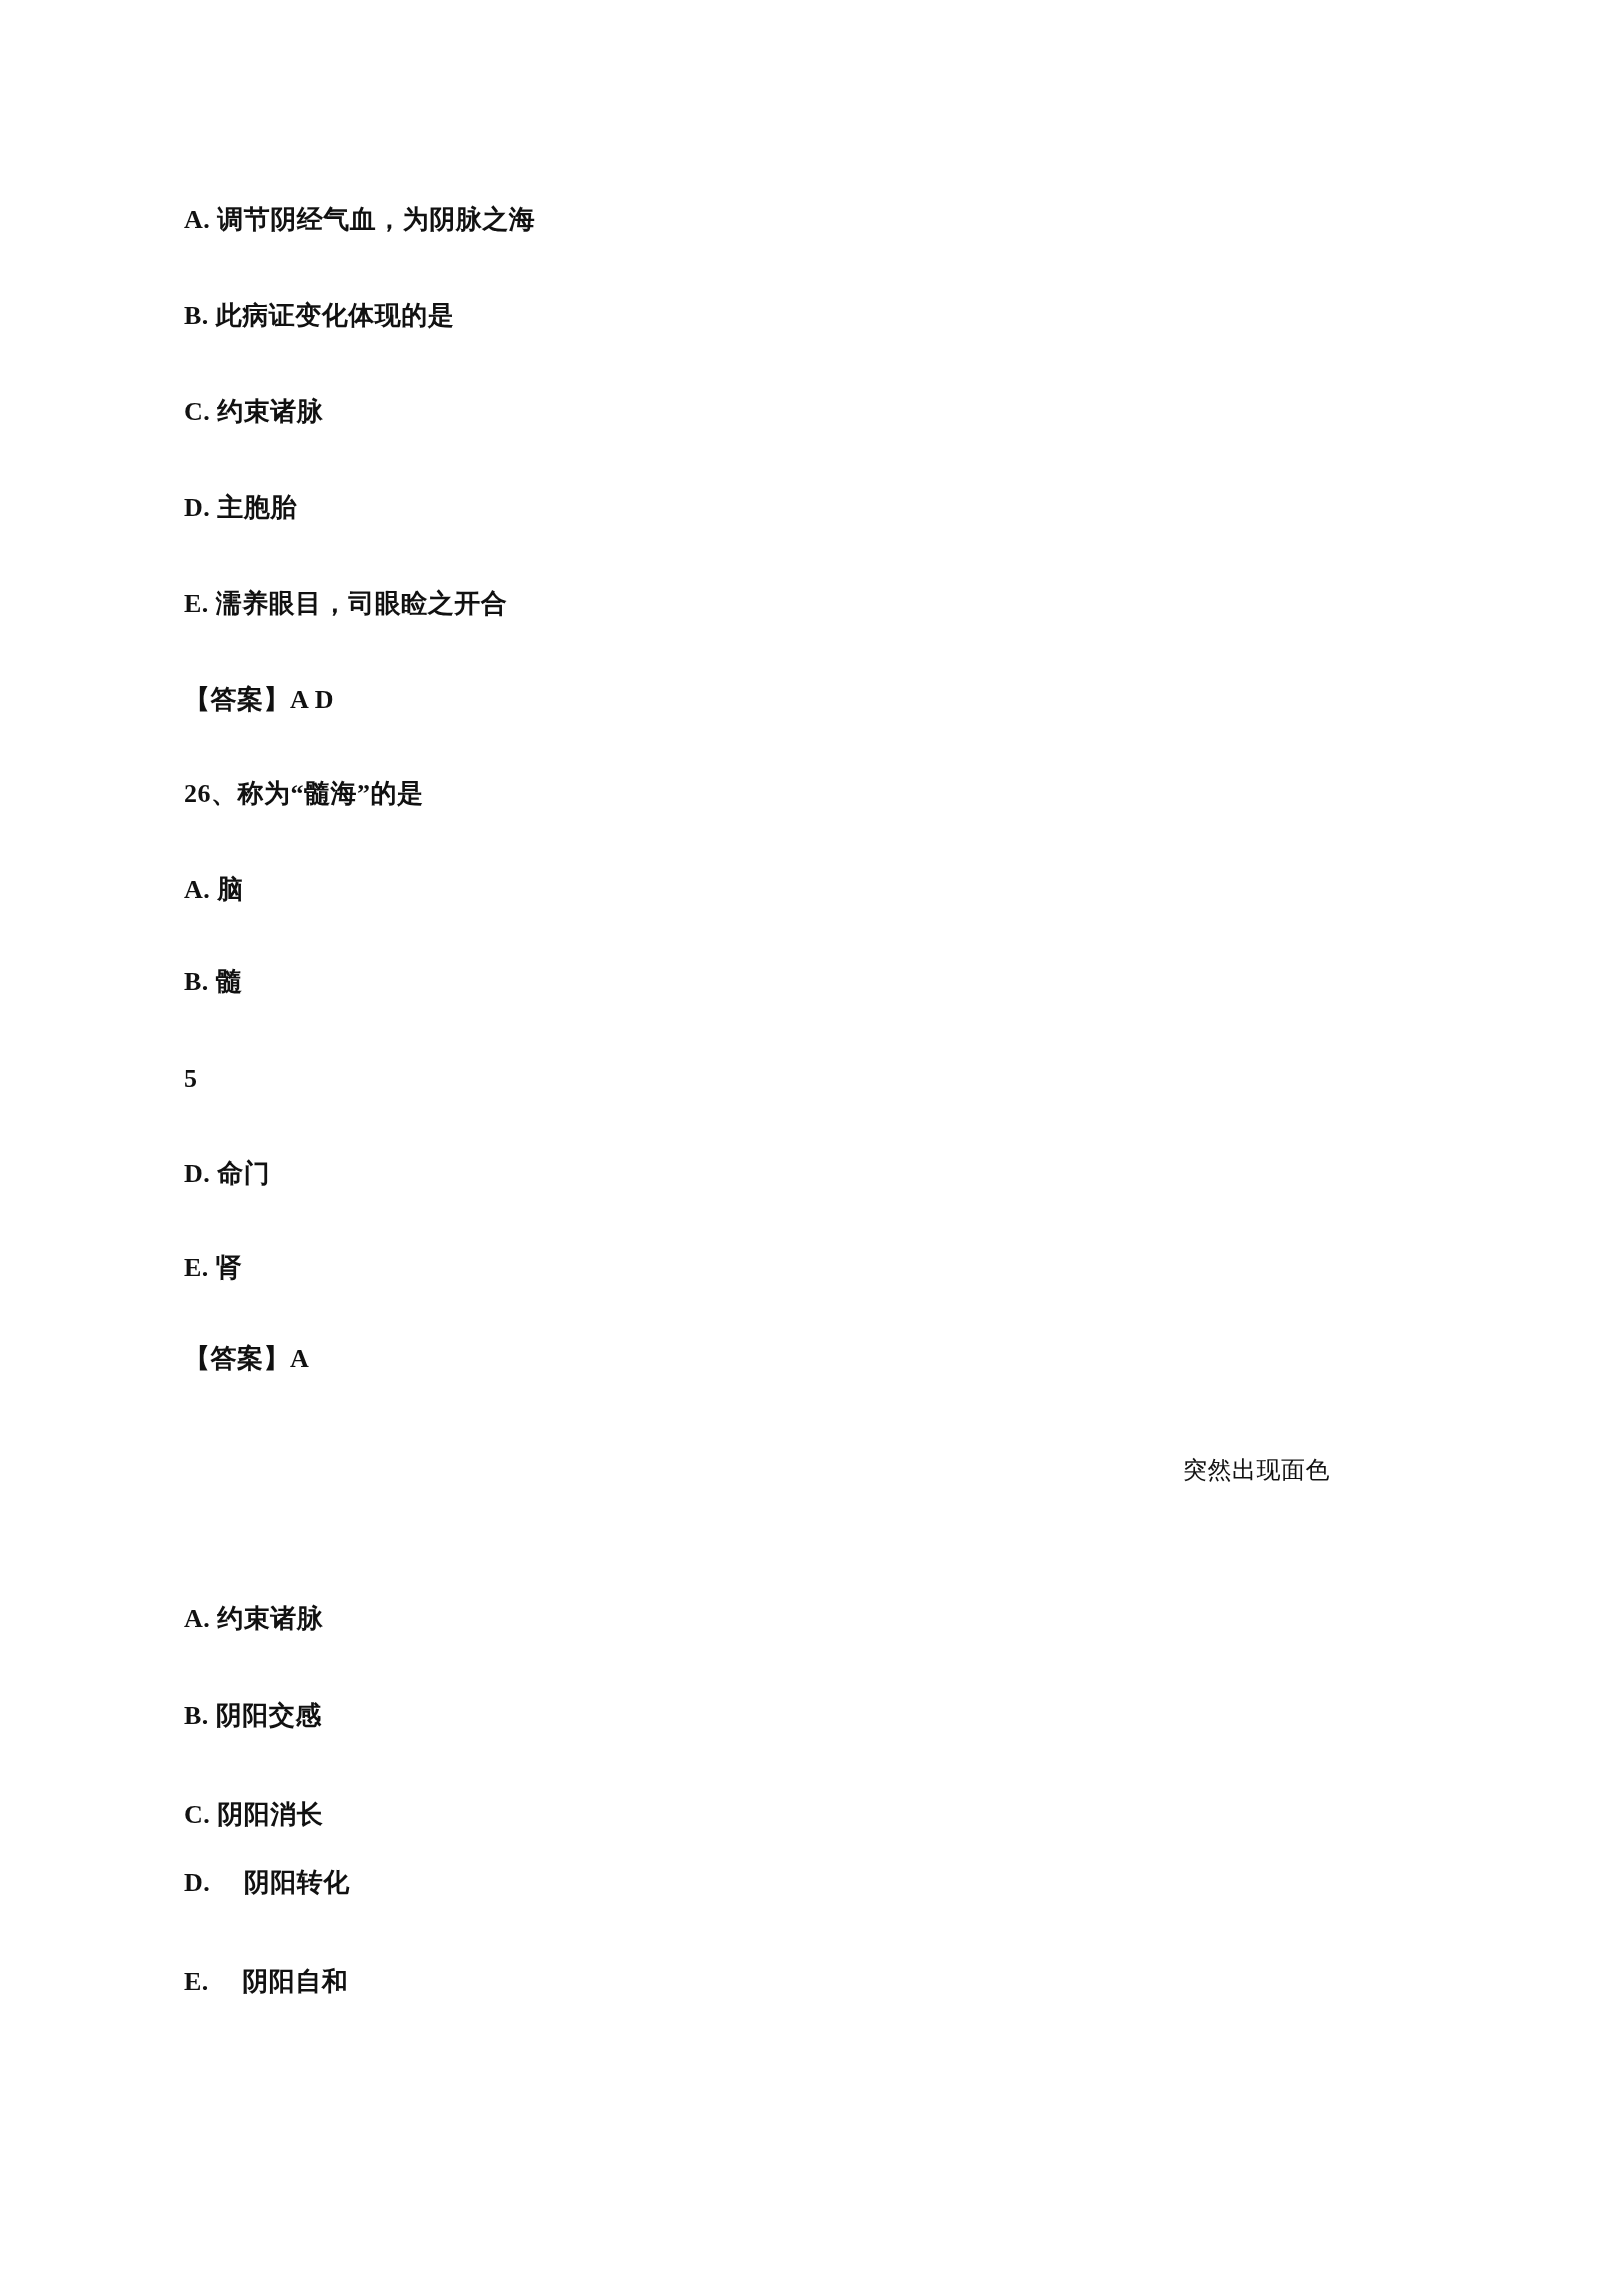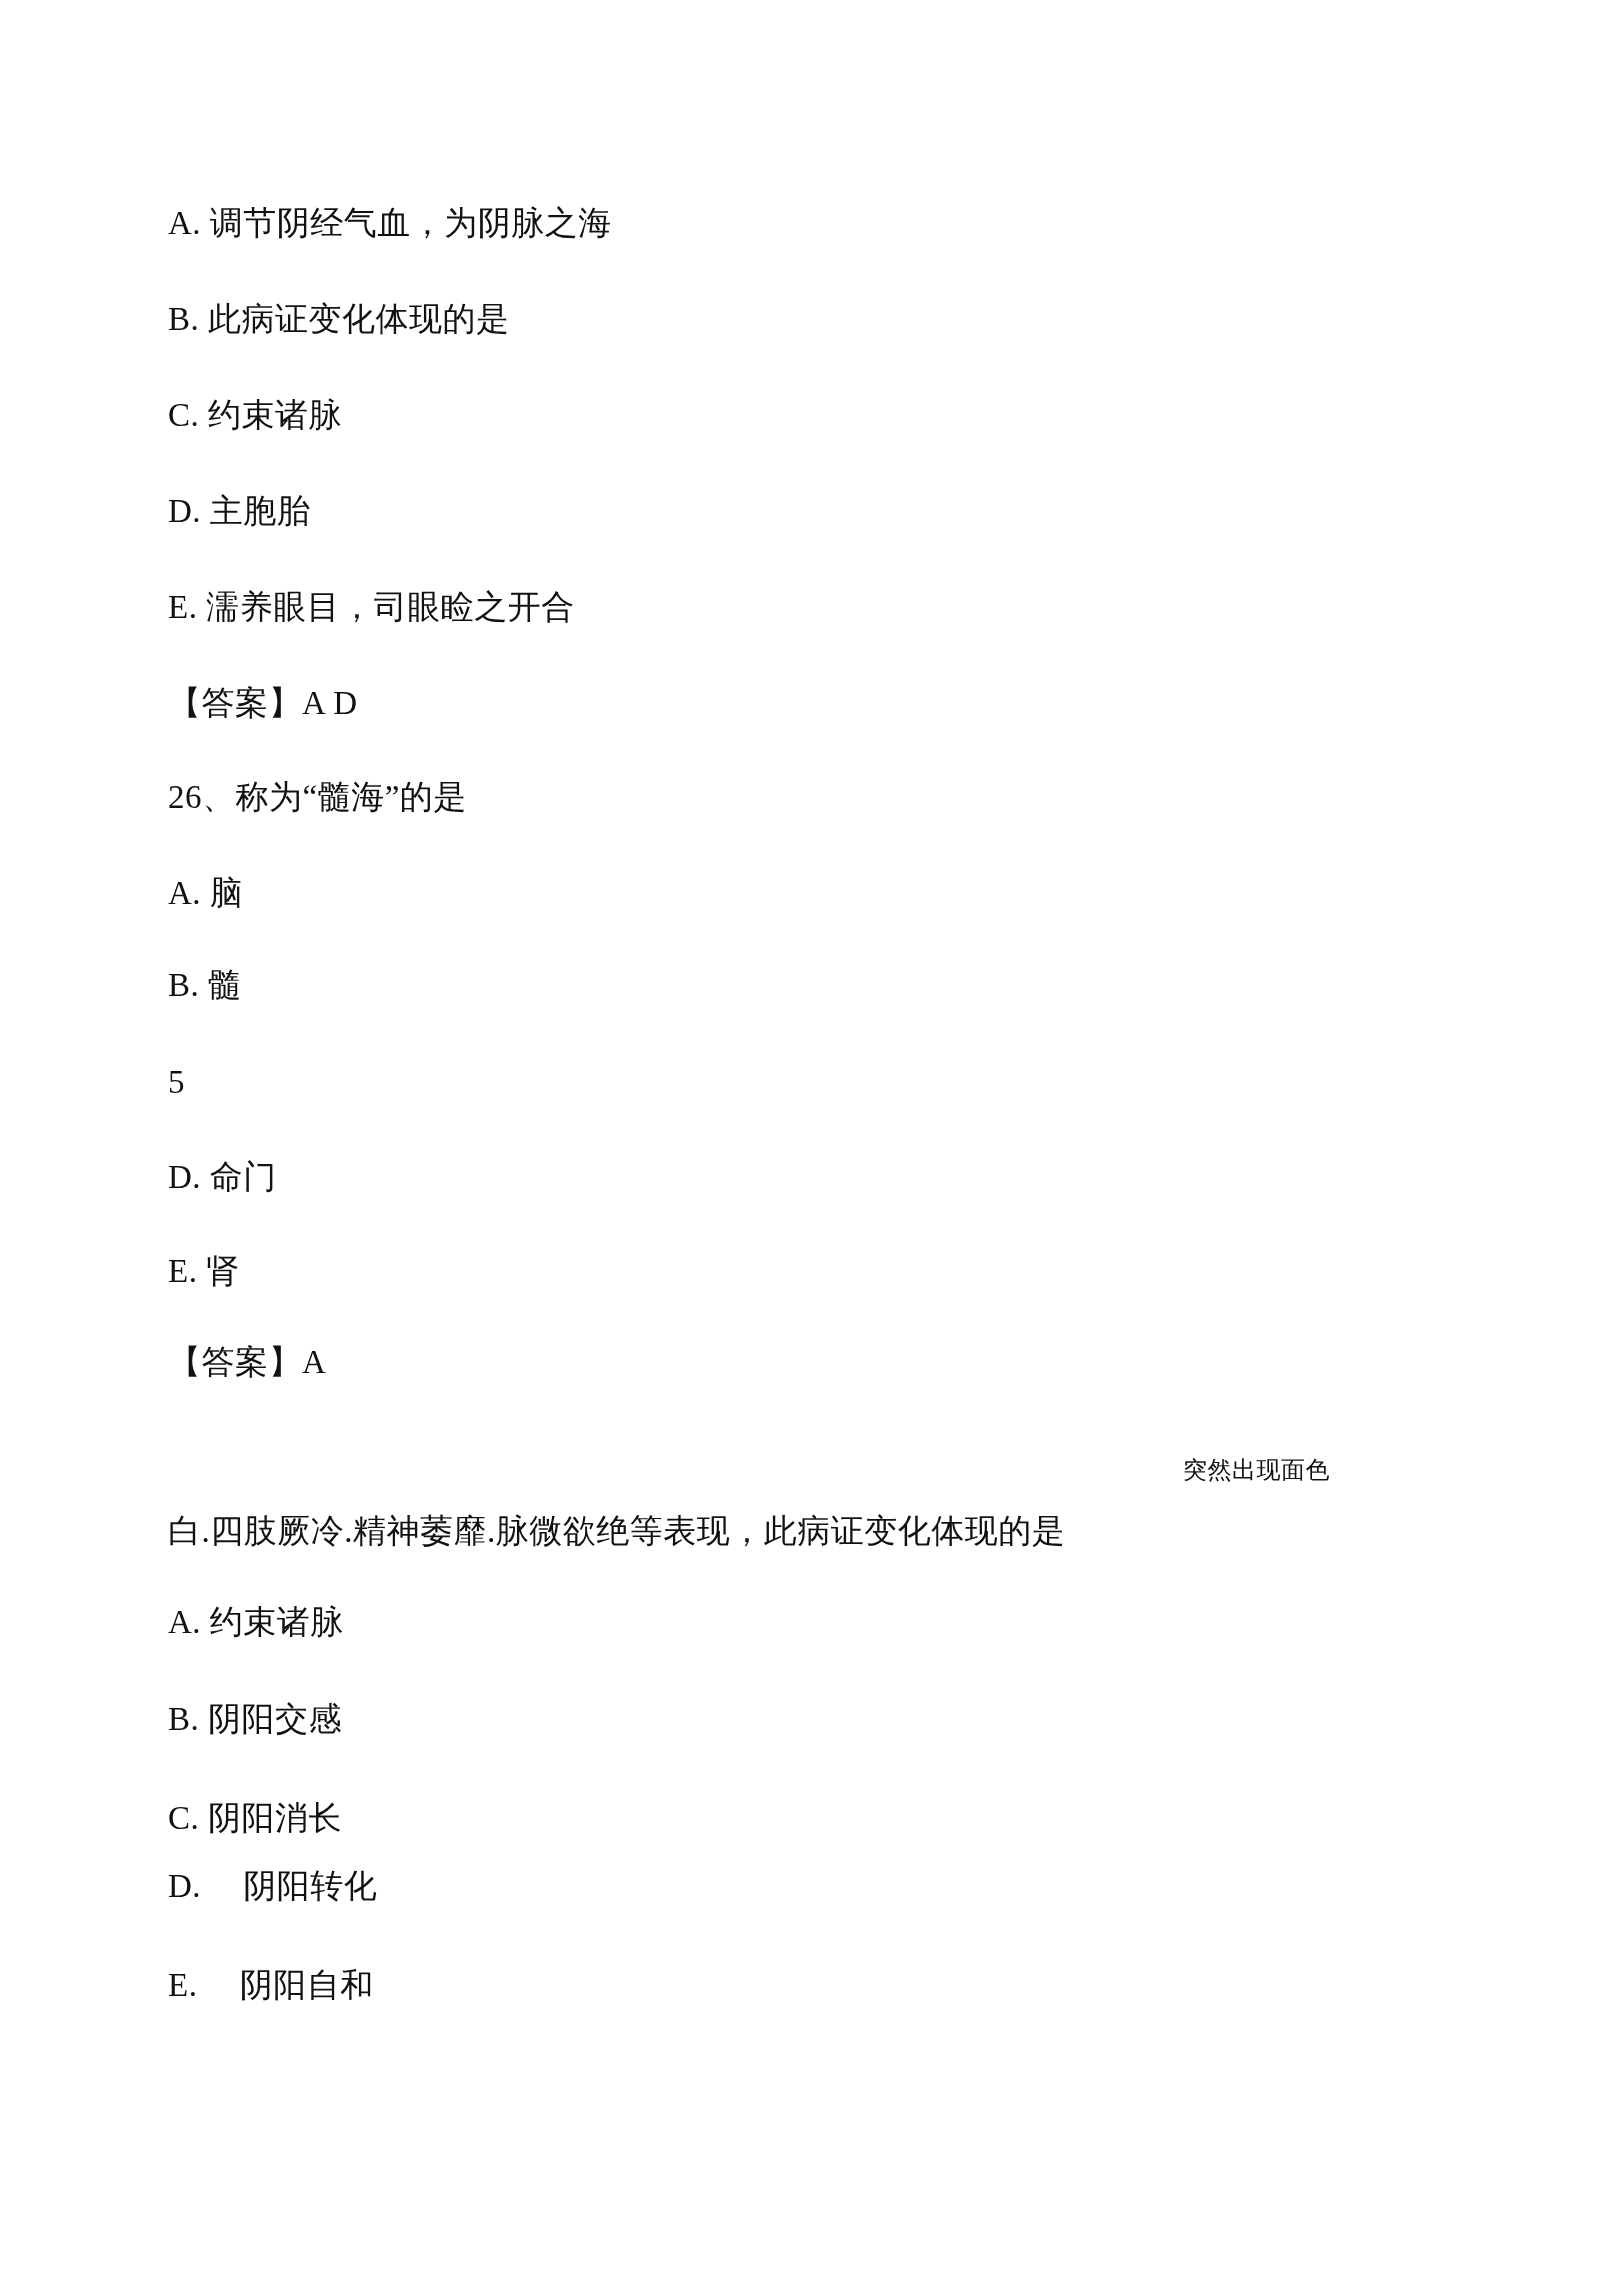--- a/index.html
+++ b/index.html
@@ -11,25 +11,26 @@
     position: relative;
     width: 1620px;
     height: 2289px;
     background: #ffffff;
     font-family: "Liberation Serif", "DejaVu Serif", serif;
     color: #111111;
     overflow: hidden;
   }
   .line {
     position: absolute;
-    left: 168px;
-    font-size: 33px;
+    left: 184px;
+    font-size: 26px;
     line-height: 1;
     white-space: pre;
     letter-spacing: 0.5px;
+    font-weight: bold;
   }
   .fragment {
     position: absolute;
     font-size: 24px;
     line-height: 1;
     white-space: pre;
     letter-spacing: 0.5px;
   }
 </style>
 </head>
@@ -46,21 +47,20 @@
 
   <div class="line" style="top:781px">26、称为“髓海”的是</div>
   <div class="line" style="top:877px">A. 脑</div>
   <div class="line" style="top:969px">B. 髓</div>
   <div class="line" style="top:1066px">5</div>
   <div class="line" style="top:1161px">D. 命门</div>
   <div class="line" style="top:1255px">E. 肾</div>
   <div class="line" style="top:1346px">【答案】A</div>
 
   <div class="fragment" style="top:1458px; left:1183px">突然出现面色</div>
-  <div class="line" style="top:1515px">白.四肢厥冷.精神萎靡.脉微欲绝等表现，此病证变化体现的是</div>
   <div class="line" style="top:1606px">A. 约束诸脉</div>
   <div class="line" style="top:1703px">B. 阴阳交感</div>
   <div class="line" style="top:1802px">C. 阴阳消长</div>
   <div class="line" style="top:1870px">D. 　阴阳转化</div>
   <div class="line" style="top:1969px">E. 　阴阳自和</div>
 
 </div>
 
 
 </body></html>

